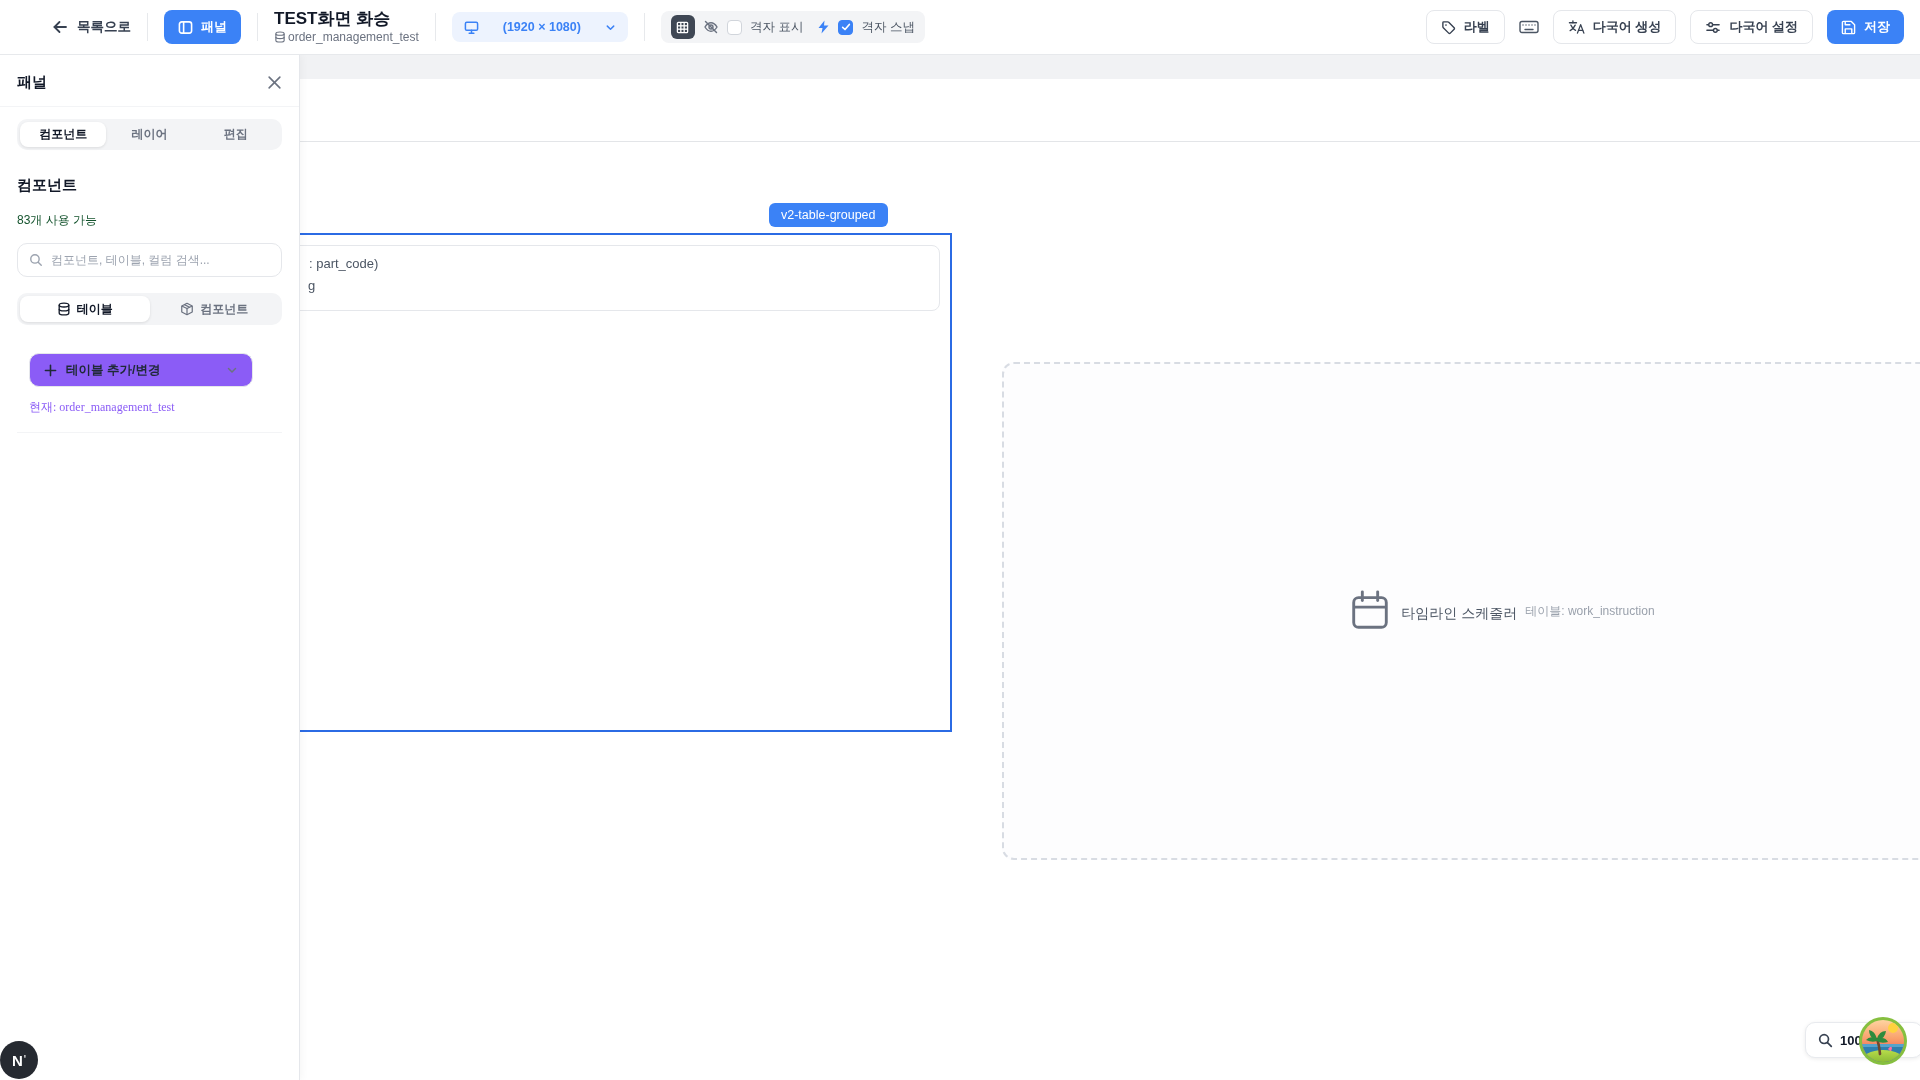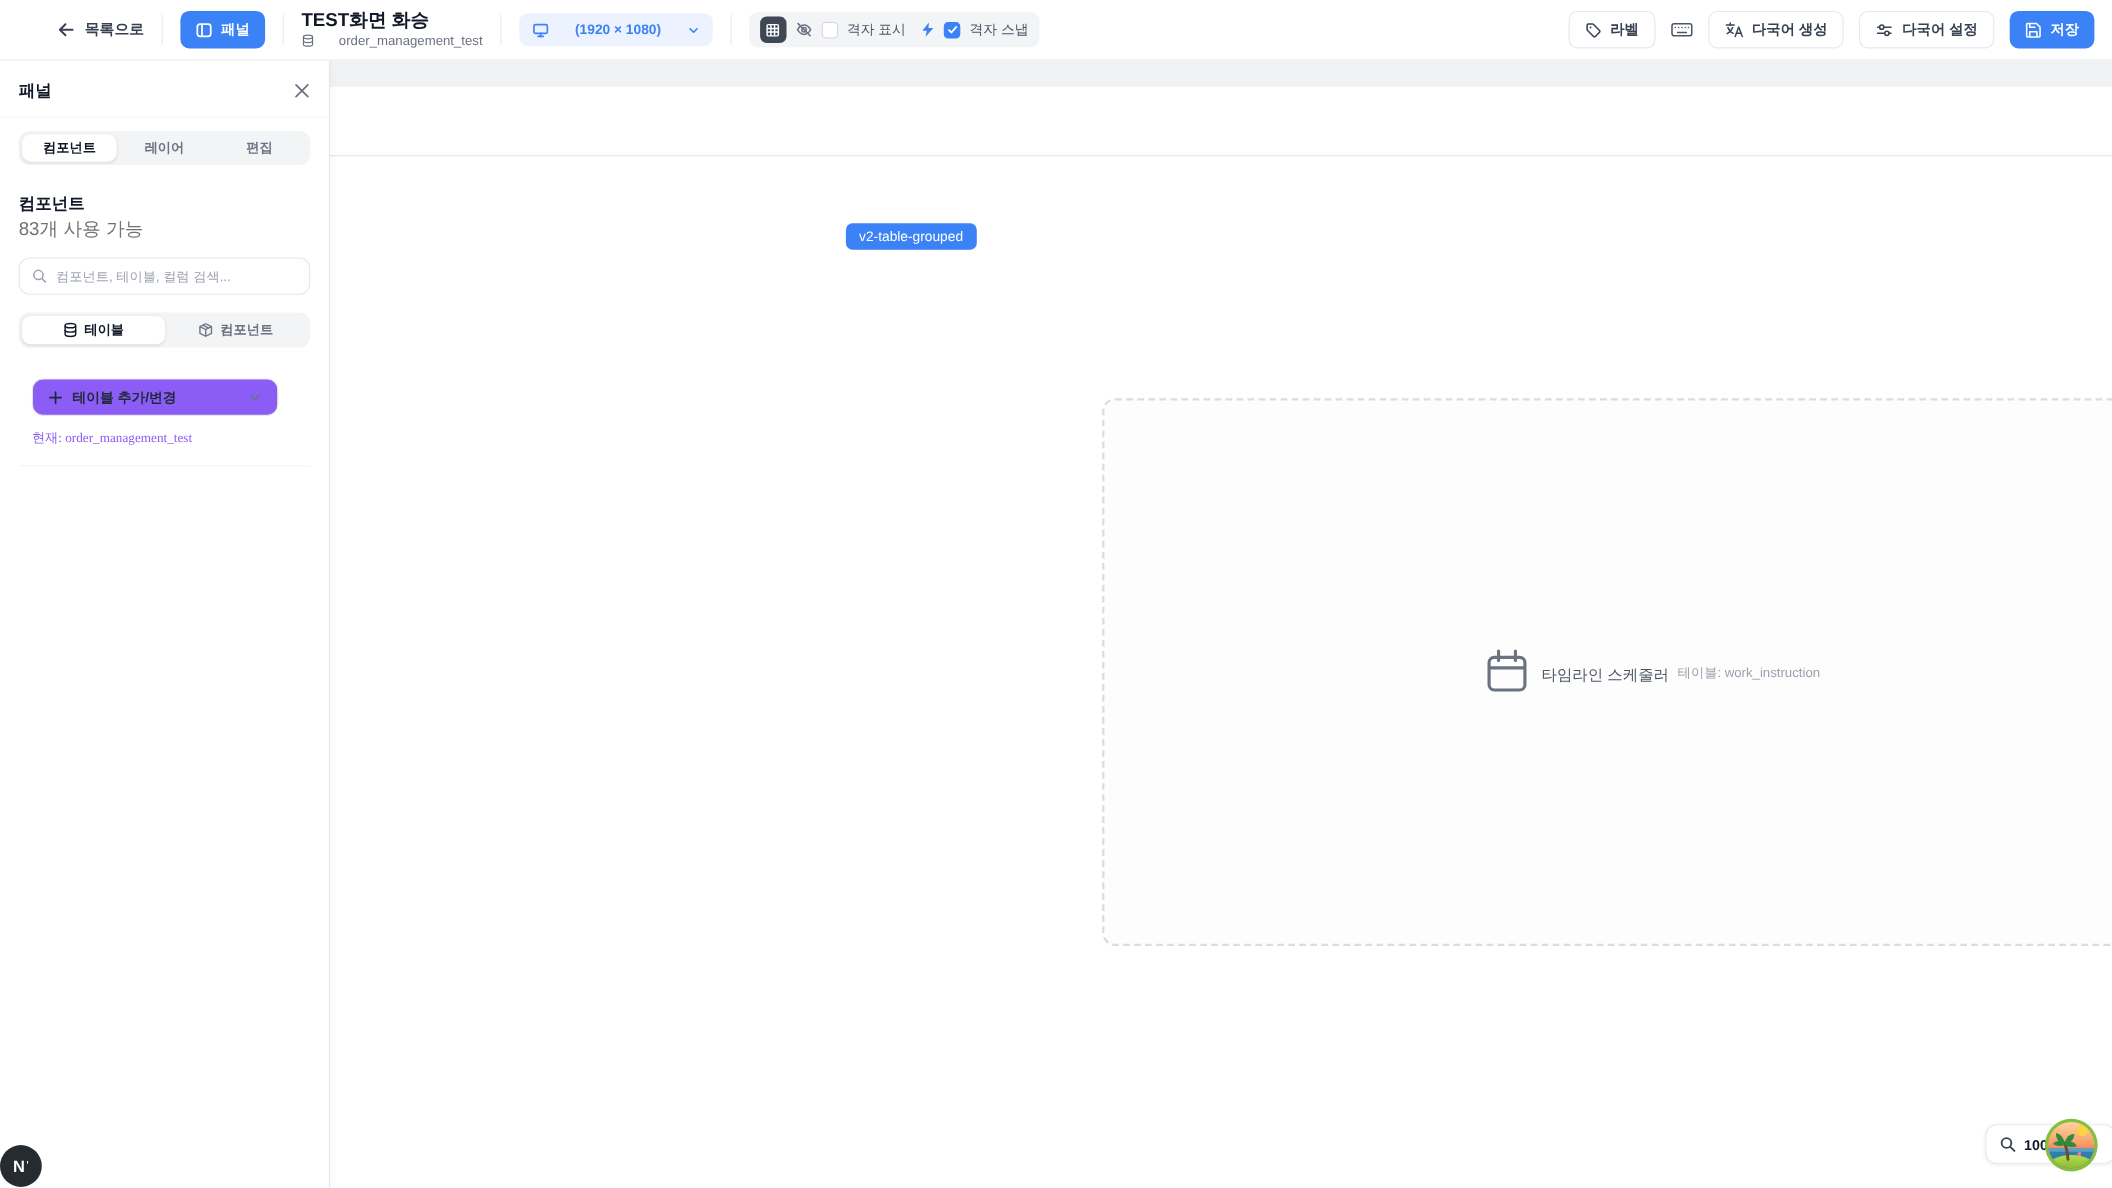--- a/index.html
+++ b/index.html
@@ -45,21 +45,21 @@
   .tb-left { display:flex; align-items:center; height:100%; padding-left:24px; }
   .tb-right { margin-left:auto; display:flex; align-items:center; gap:14px; padding-right:16px; }
   .vdiv { width:1px; height:28px; background:#e7e9ec; margin:0 16px; }
   .back-group { display:flex; align-items:center; gap:9px; cursor:pointer; }
   .back-label { font-size:13.5px; font-weight:600; color:#374151; }
   .btn-primary { display:flex; align-items:center; gap:8px; background:#3b82f6; color:#fff;
                  border:none; border-radius:8px; height:34px; padding:0 14px;
                  font-size:13px; font-weight:600; font-family:inherit; cursor:pointer; }
   .title-block { display:flex; flex-direction:column; justify-content:center; gap:3px; }
   .screen-title { font-size:17px; font-weight:700; color:#111827; line-height:1; }
-  .table-ref { display:flex; align-items:center; gap:22px; font-size:12px; color:#6b7280; }
+  .table-ref { display:flex; align-items:center; gap:2px; font-size:12px; color:#6b7280; }
   .size-pill { display:flex; align-items:center; gap:24px; background:#edf3fe; color:#3b82f6;
                border:none; border-radius:8px; height:30px; padding:0 12px;
                font-size:12.5px; font-weight:600; font-family:inherit; cursor:pointer; }
   .grid-group { display:flex; align-items:center; gap:8px; background:#f3f4f6;
                 border-radius:8px; height:32px; padding:0 10px; }
   .grid-btn { width:24px; height:24px; background:#3f4754; border:none; border-radius:6px;
               display:flex; align-items:center; justify-content:center; cursor:pointer; }
   .chk-label { font-size:12.5px; color:#4b5563; }
   .chk { width:15px; height:15px; border-radius:4px; border:1px solid #d1d5db; background:#fff;
          display:inline-flex; align-items:center; justify-content:center; cursor:pointer; }
@@ -75,21 +75,21 @@
   .panel-header { display:flex; align-items:center; justify-content:space-between;
                   padding:18px 17px 14px 17px; border-bottom:1px solid #f3f4f6; }
   .panel-title { font-size:15px; font-weight:700; }
   .panel-tabs { display:flex; background:#f3f4f6; border-radius:10px; margin:12px 17px 0 17px;
                 padding:3px; }
   .panel-tab { flex:1; height:25px; border:none; background:transparent; border-radius:8px;
                font-size:12px; font-weight:600; color:#6b7280; font-family:inherit; cursor:pointer; }
   .panel-tab.active { background:#fff; color:#111827; box-shadow:0 1px 3px rgba(0,0,0,.10); }
   .panel-section { padding:26px 17px 0 17px; }
   .section-title { font-size:15px; font-weight:700; }
-  .section-sub { font-size:17px; color:#737373; margin-top:2px; }
+  .section-sub { font-size:12px; color:#14532d; margin-top:17px; }
   .search-box { display:flex; align-items:center; gap:8px; border:1px solid #e5e7eb;
                 border-radius:10px; height:34px; margin:14px 17px 0 17px; padding:0 11px; }
   .search-box input { border:none; outline:none; flex:1; font-size:12px; color:#374151;
                       font-family:inherit; background:transparent; }
   .search-box input::placeholder { color:#9ca3af; }
   .source-toggle { display:flex; background:#f3f4f6; border-radius:10px; margin:16px 17px 0 17px;
                    padding:3px; }
   .source-btn { flex:1; height:26px; border:none; background:transparent; border-radius:8px;
                 font-size:12px; font-weight:600; color:#6b7280; font-family:inherit;
                 display:flex; align-items:center; justify-content:center; gap:6px; cursor:pointer; }
@@ -115,20 +115,26 @@
 </style>
 </head>
 <body>
 
 <div id="stage">
 
   <div id="workspace">
     <div id="gray-strip"></div>
     <div id="page-divider"></div>
 
+    <div class="sel-component">
+      <div class="sel-header-card">
+        <div class="frag1">: part_code)</div>
+        <div class="frag2">g</div>
+      </div>
+    </div>
     <div class="comp-label">v2-table-grouped</div>
 
     <div class="placeholder-box">
       <div class="placeholder-inner">
         <span>
           <svg width="46" height="46" viewBox="0 0 48 48" fill="none" stroke="#6b7280" stroke-width="3" stroke-linecap="round">
             <rect x="7" y="10" width="34" height="31" rx="5"></rect>
             <line x1="16" y1="4" x2="16" y2="13"></line>
             <line x1="32" y1="4" x2="32" y2="13"></line>
             <line x1="8" y1="20" x2="40" y2="20"></line>

